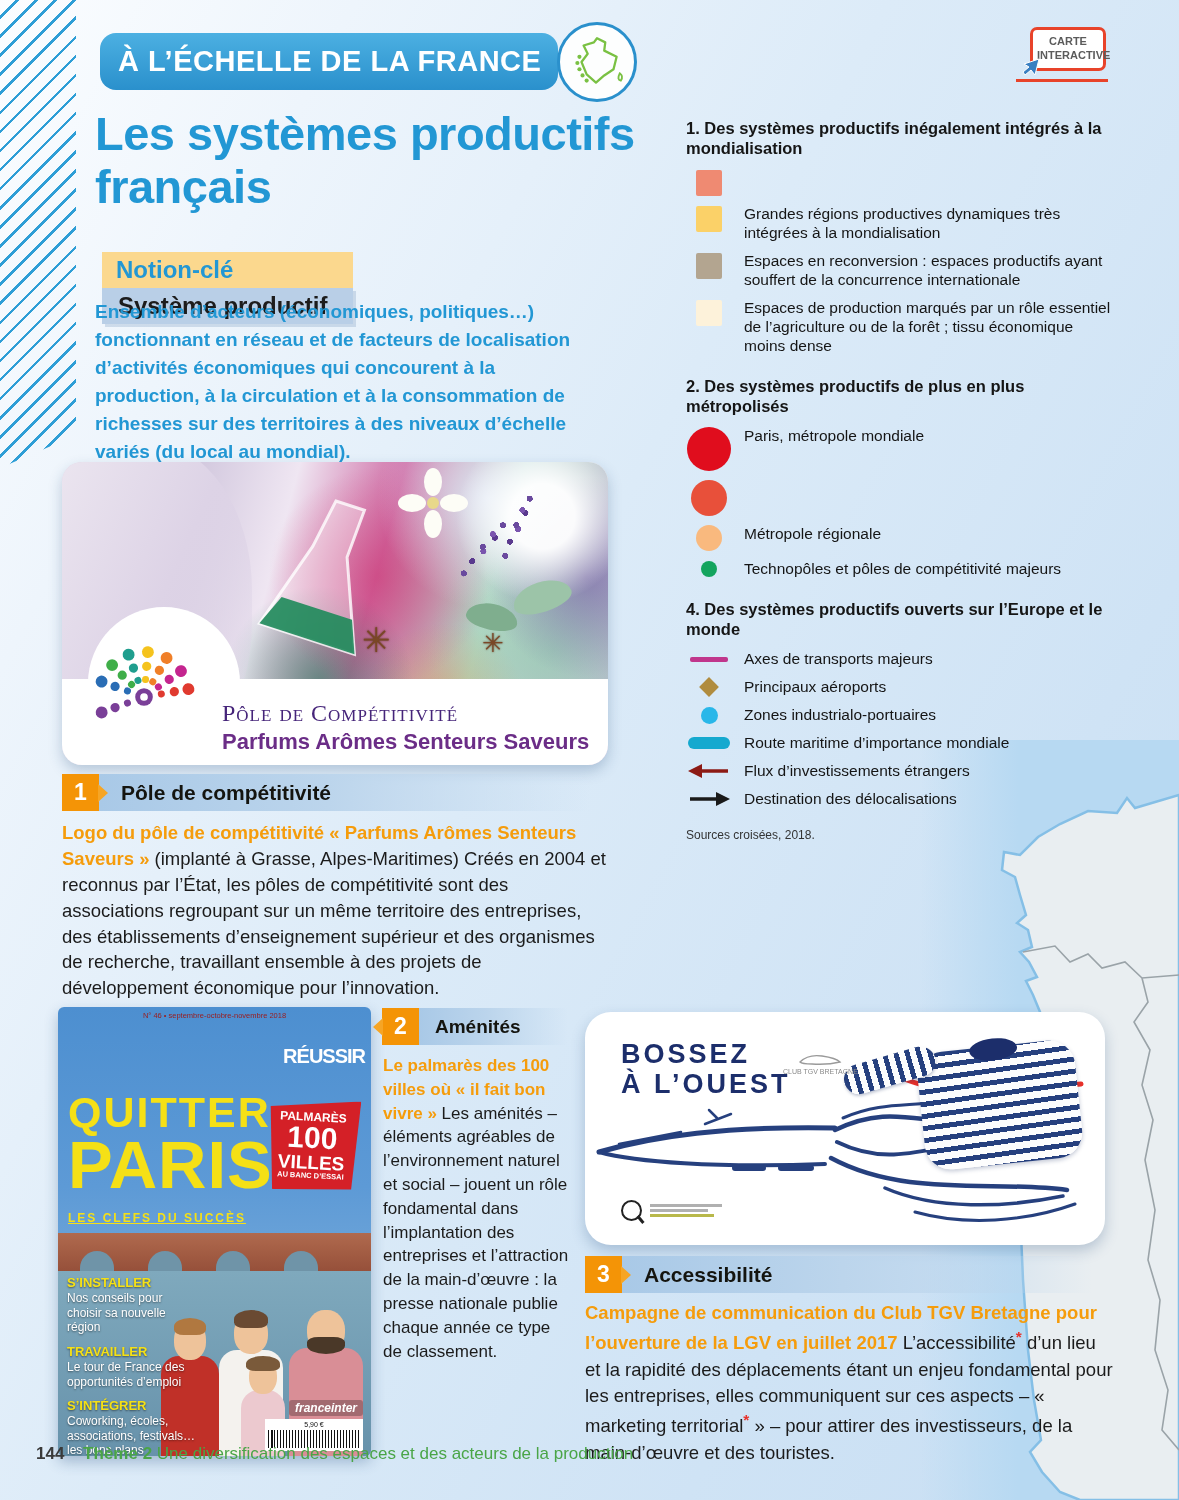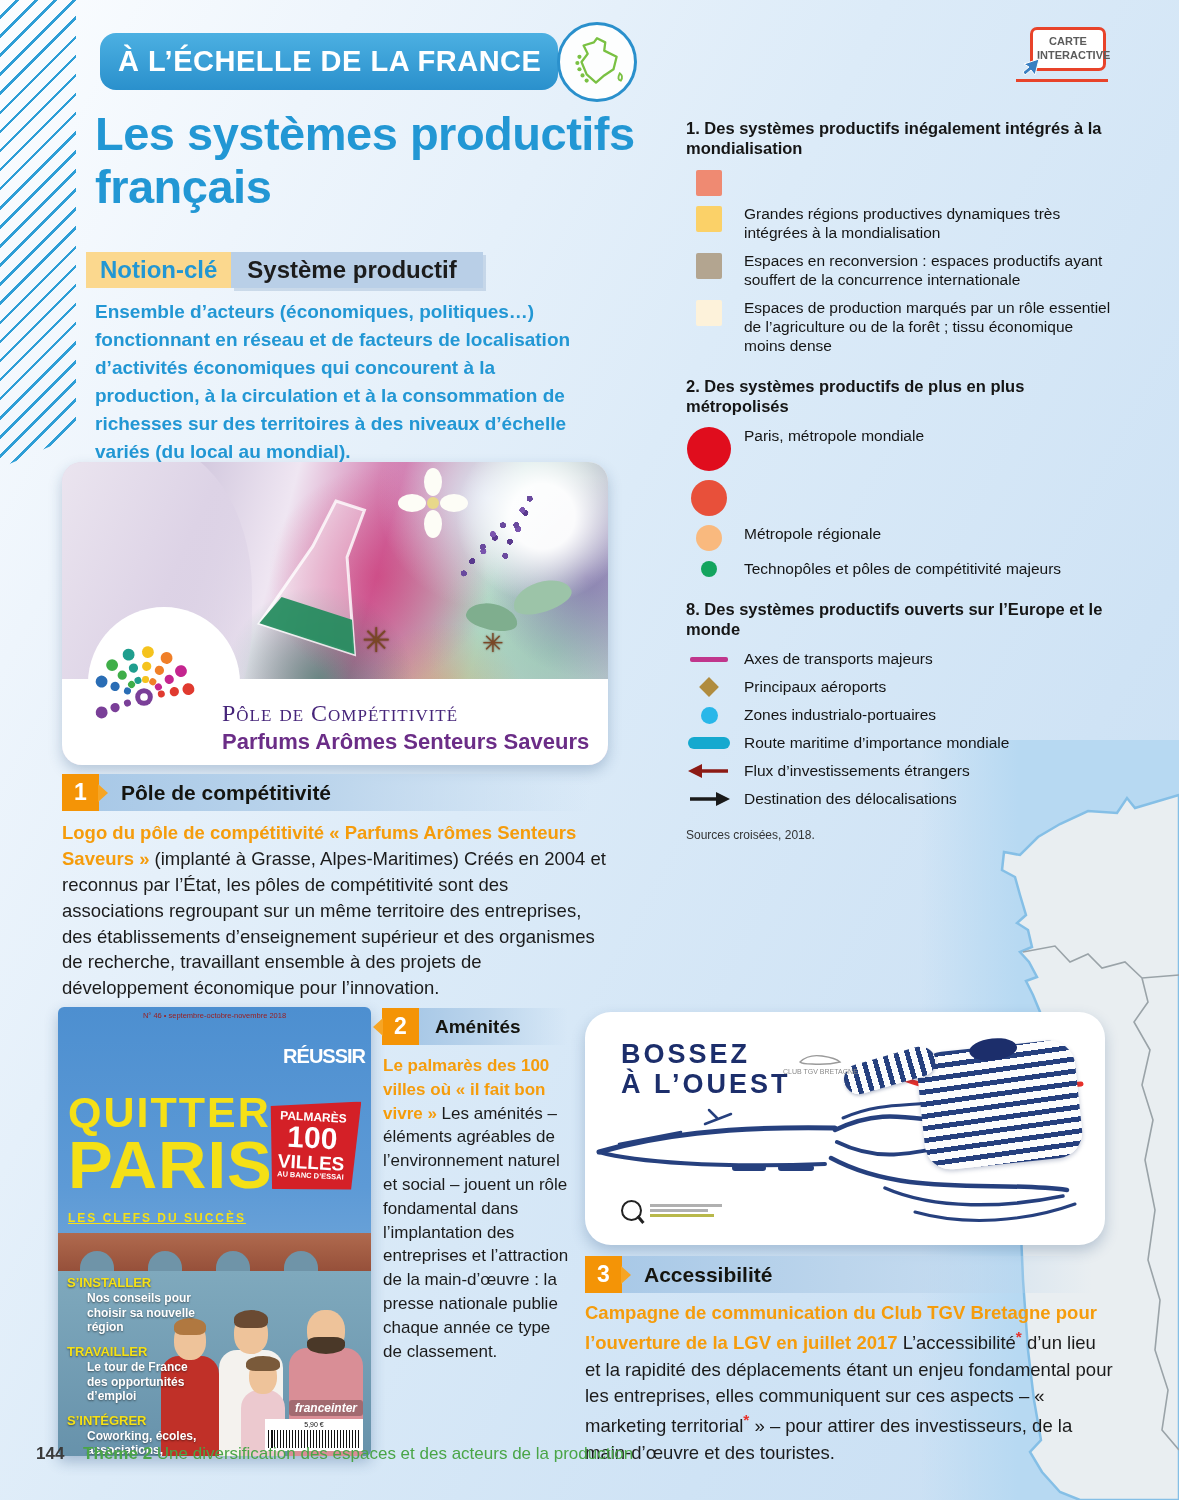--- a/index.html
+++ b/index.html
@@ -21,21 +21,21 @@
     border:3px solid #2a90cc;box-sizing:border-box;z-index:4;display:flex;align-items:center;justify-content:center;}
   
   .carte{left:1030px;top:27px;width:76px;z-index:3;background:#fff;border:3px solid #e8432a;border-radius:7px;
     padding:5px 4px;box-sizing:border-box;text-align:center;color:#5b5b5b;font-weight:bold;font-size:11px;line-height:1.25;cursor:pointer;}
   .carte-line{left:1016px;top:79px;width:92px;height:3px;background:#e8432a;z-index:2;}
   .carte-cursor{left:1021px;top:57px;z-index:4;}
   
   .title{left:95px;top:108px;width:600px;font-size:47px;font-weight:bold;color:#2297d4;
     line-height:1.12;letter-spacing:-0.5px;z-index:2;}
   
-  .notion-row{left:86px;top:252px;display:flex;z-index:2;}
+  .notion-row{left:102px;top:252px;display:flex;z-index:2;flex-direction:column;}
   .notion-badge{background:#fbd88e;color:#2297d4;font-weight:bold;font-size:24px;padding:4px 14px;}
   .notion-term{background:#b9cfe7;color:#1c1c1c;font-weight:bold;font-size:24px;padding:4px 26px 4px 16px;
     box-shadow:3px 3px 0 rgba(140,170,200,.35);}
   .definition{left:95px;top:298px;width:482px;font-size:19px;font-weight:bold;color:#2297d4;line-height:1.47;z-index:2;}
   
   .legend{left:686px;top:118px;width:426px;z-index:2;color:#151515;}
   .leg-title{font-weight:bold;font-size:16.5px;line-height:1.22;margin-bottom:11px;}
   .leg-sec{margin-bottom:20px;}
   .leg-row{display:flex;gap:12px;margin-bottom:9px;}
   .leg-sym{width:46px;display:flex;justify-content:center;align-items:center;flex-shrink:0;}
@@ -106,21 +106,21 @@
     clip-path:polygon(4% 10%,100% 0,94% 96%,10% 100%);display:flex;flex-direction:column;align-items:center;justify-content:center;
     color:#fff;font-weight:bold;line-height:1;}
   .mag-badge .b1{font-size:12px;} .mag-badge .b2{font-size:30px;} .mag-badge .b3{font-size:19px;} .mag-badge .b4{font-size:7.5px;}
   .mag-sub{position:absolute;top:204px;left:10px;font-size:12px;font-weight:bold;color:#f5e016;letter-spacing:2px;z-index:3;text-decoration:underline;}
   .mag-bridge{position:absolute;top:226px;left:0;width:100%;height:38px;background:linear-gradient(#b06a4e,#96503a);}
   .mag-arch{position:absolute;bottom:0;width:34px;height:20px;border-radius:17px 17px 0 0;background:#6f94a8;}
   .mag-water{position:absolute;top:264px;left:0;width:100%;height:185px;background:linear-gradient(#7fa9bd,#6792ab);}
   .mag-rubrics{position:absolute;top:268px;left:9px;width:132px;z-index:4;}
   .rub{margin-bottom:9px;}
   .rub-h{color:#f5e016;font-weight:bold;font-size:13px;margin-bottom:1px;text-shadow:0 1px 2px rgba(0,0,0,.5);}
-  .rub-t{color:#fff;font-weight:bold;font-size:12px;line-height:1.22;text-shadow:0 1px 2px rgba(0,0,0,.5);margin-left:20px;}
+  .rub-t{color:#fff;font-weight:normal;font-size:12px;line-height:1.22;text-shadow:0 1px 2px rgba(0,0,0,.5);}
   .people{position:absolute;bottom:0;right:4px;width:206px;height:180px;z-index:3;}
   .person{position:absolute;bottom:0;}
   .head{margin:0 auto;border-radius:46%;background:#eec39a;position:relative;}
   .hair{position:absolute;top:-4px;left:0;width:100%;height:45%;border-radius:50% 50% 30% 30%;}
   .torso{border-radius:18px 18px 0 0;margin-top:-4px;}
   .franceinter{position:absolute;bottom:40px;right:8px;color:#fff;font-weight:bold;font-style:italic;font-size:12px;
     background:rgba(0,0,0,.25);padding:1px 6px;border-radius:3px;z-index:5;}
   .barcode{position:absolute;bottom:5px;right:8px;width:98px;height:32px;background:#fff;z-index:5;padding:2px 3px;box-sizing:border-box;}
   .barcode .price{font-size:7px;color:#111;text-align:center;line-height:1;}
   .bars{margin-top:2px;height:18px;background:repeating-linear-gradient(90deg,#111 0 1px,#fff 1px 3px,#111 3px 4.5px,#fff 4.5px 6px);}
@@ -244,21 +244,21 @@
     </div>
     <div class="leg-row">
       <div class="leg-sym">
           <div class="circ c16" style="background: rgb(19, 164, 94);"></div>
         </div>
       <div class="leg-label">Technopôles et pôles de compétitivité majeurs</div>
     </div>
   </div>
 
   <div class="leg-sec">
-    <div class="leg-title">8. Des systèmes productifs ouverts sur l’Europe et le monde</div>
+    <div class="leg-title">4. Des systèmes productifs ouverts sur l’Europe et le monde</div>
     <div class="leg-row">
       <div class="leg-sym">
           <div class="sym-line"></div>
         </div>
       <div class="leg-label">Axes de transports majeurs</div>
     </div>
     <div class="leg-row">
       <div class="leg-sym">
           <div class="sym-diamond"></div>
         </div>

